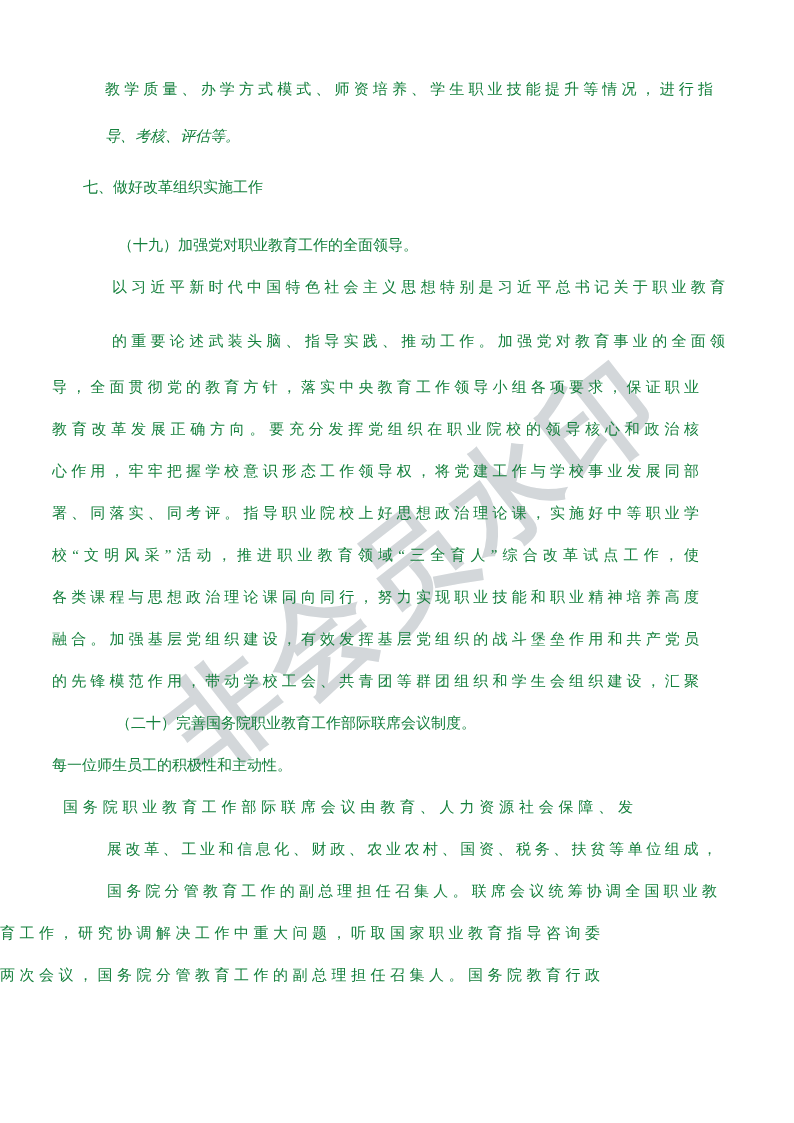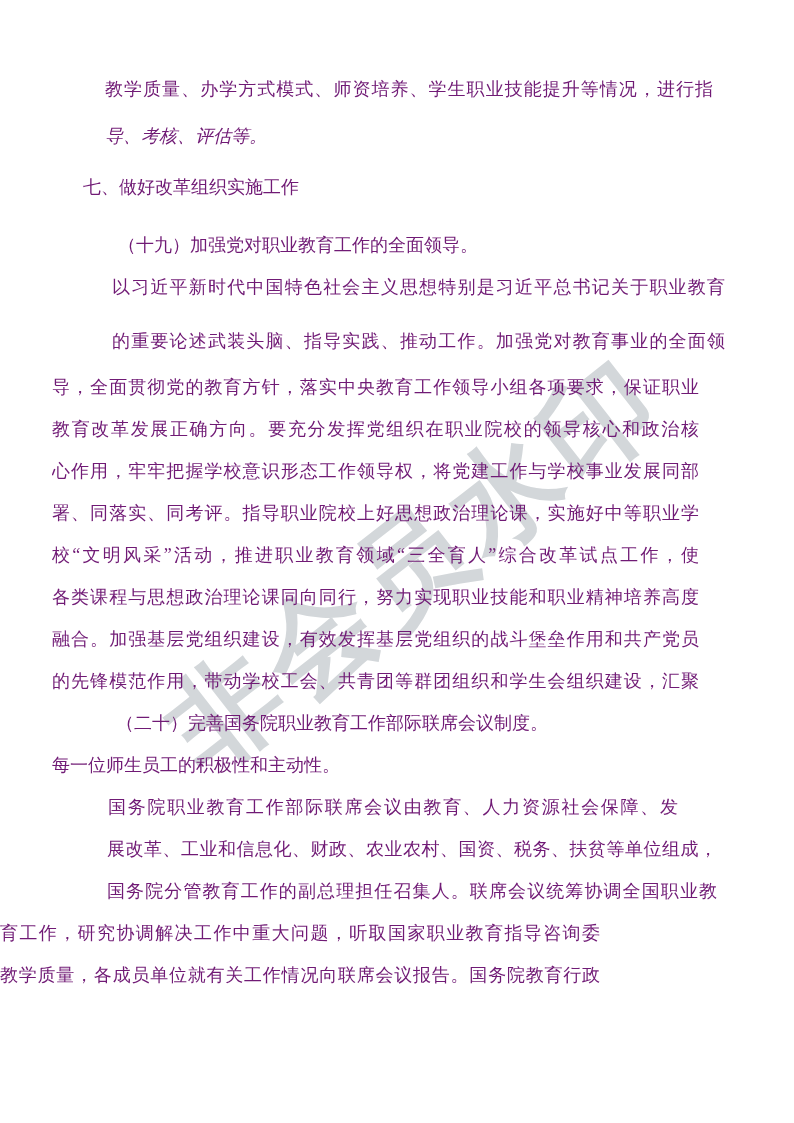--- a/index.html
+++ b/index.html
@@ -32,40 +32,40 @@
   }
   .content {
     position: relative;
     z-index: 1;
     padding-top: 78px;
   }
   .line {
     margin: 20px 0 0 0;
     height: 22px;
     line-height: 23px;
-    font-size: 18px;
-    color: #701a75;
+    font-size: 15px;
+    color: #15803d;
     white-space: nowrap;
     overflow: visible;
   }
   
   .j {
     white-space: normal;
     text-align: justify;
     text-align-last: justify;
     overflow: hidden;
   }
   
   .m1 { margin-left: 105px; width: 608px; }
   .m2 { margin-left: 83px; }
   .m3 { margin-left: 118px; }
   .m4 { margin-left: 112px; width: 613px; }
   .m5 { margin-left: 52px;  width: 647px; }
   .m6 { margin-left: 116px; }
-  .m7 { margin-left: 108px; width: 570px; }
+  .m7 { margin-left: 63px; width: 570px; }
   .m8 { margin-left: 107px; width: 610px; }
   .m9 { width: 600px; }
   
   .mt0  { margin-top: 0; }
   .mt24 { margin-top: 24px; }
   .mt25 { margin-top: 25px; font-style: italic; }
   .mt29 { margin-top: 29px; }
   .mt32 { margin-top: 32px; }
   .mt36 { margin-top: 36px; }
 </style>
@@ -90,16 +90,16 @@
     <p class="line m5 j">校“文明风采”活动，推进职业教育领域“三全育人”综合改革试点工作，使</p>
     <p class="line m5 j">各类课程与思想政治理论课同向同行，努力实现职业技能和职业精神培养高度</p>
     <p class="line m5 j">融合。加强基层党组织建设，有效发挥基层党组织的战斗堡垒作用和共产党员</p>
     <p class="line m5 j">的先锋模范作用，带动学校工会、共青团等群团组织和学生会组织建设，汇聚</p>
     <p class="line m6">（二十）完善国务院职业教育工作部际联席会议制度。</p>
     <p class="line m5">每一位师生员工的积极性和主动性。</p>
     <p class="line m7 j">国务院职业教育工作部际联席会议由教育、人力资源社会保障、发</p>
     <p class="line m8 j">展改革、工业和信息化、财政、农业农村、国资、税务、扶贫等单位组成，</p>
     <p class="line m8 j">国务院分管教育工作的副总理担任召集人。联席会议统筹协调全国职业教</p>
     <p class="line m9 j">育工作，研究协调解决工作中重大问题，听取国家职业教育指导咨询委</p>
-    <p class="line m9 j">教学质量，各成员单位就有关工作情况向联席会议报告。国务院教育行政</p>
+    <p class="line m9 j">两次会议，国务院分管教育工作的副总理担任召集人。国务院教育行政</p>
   </main>
 
 </div>
 
 </body></html>

